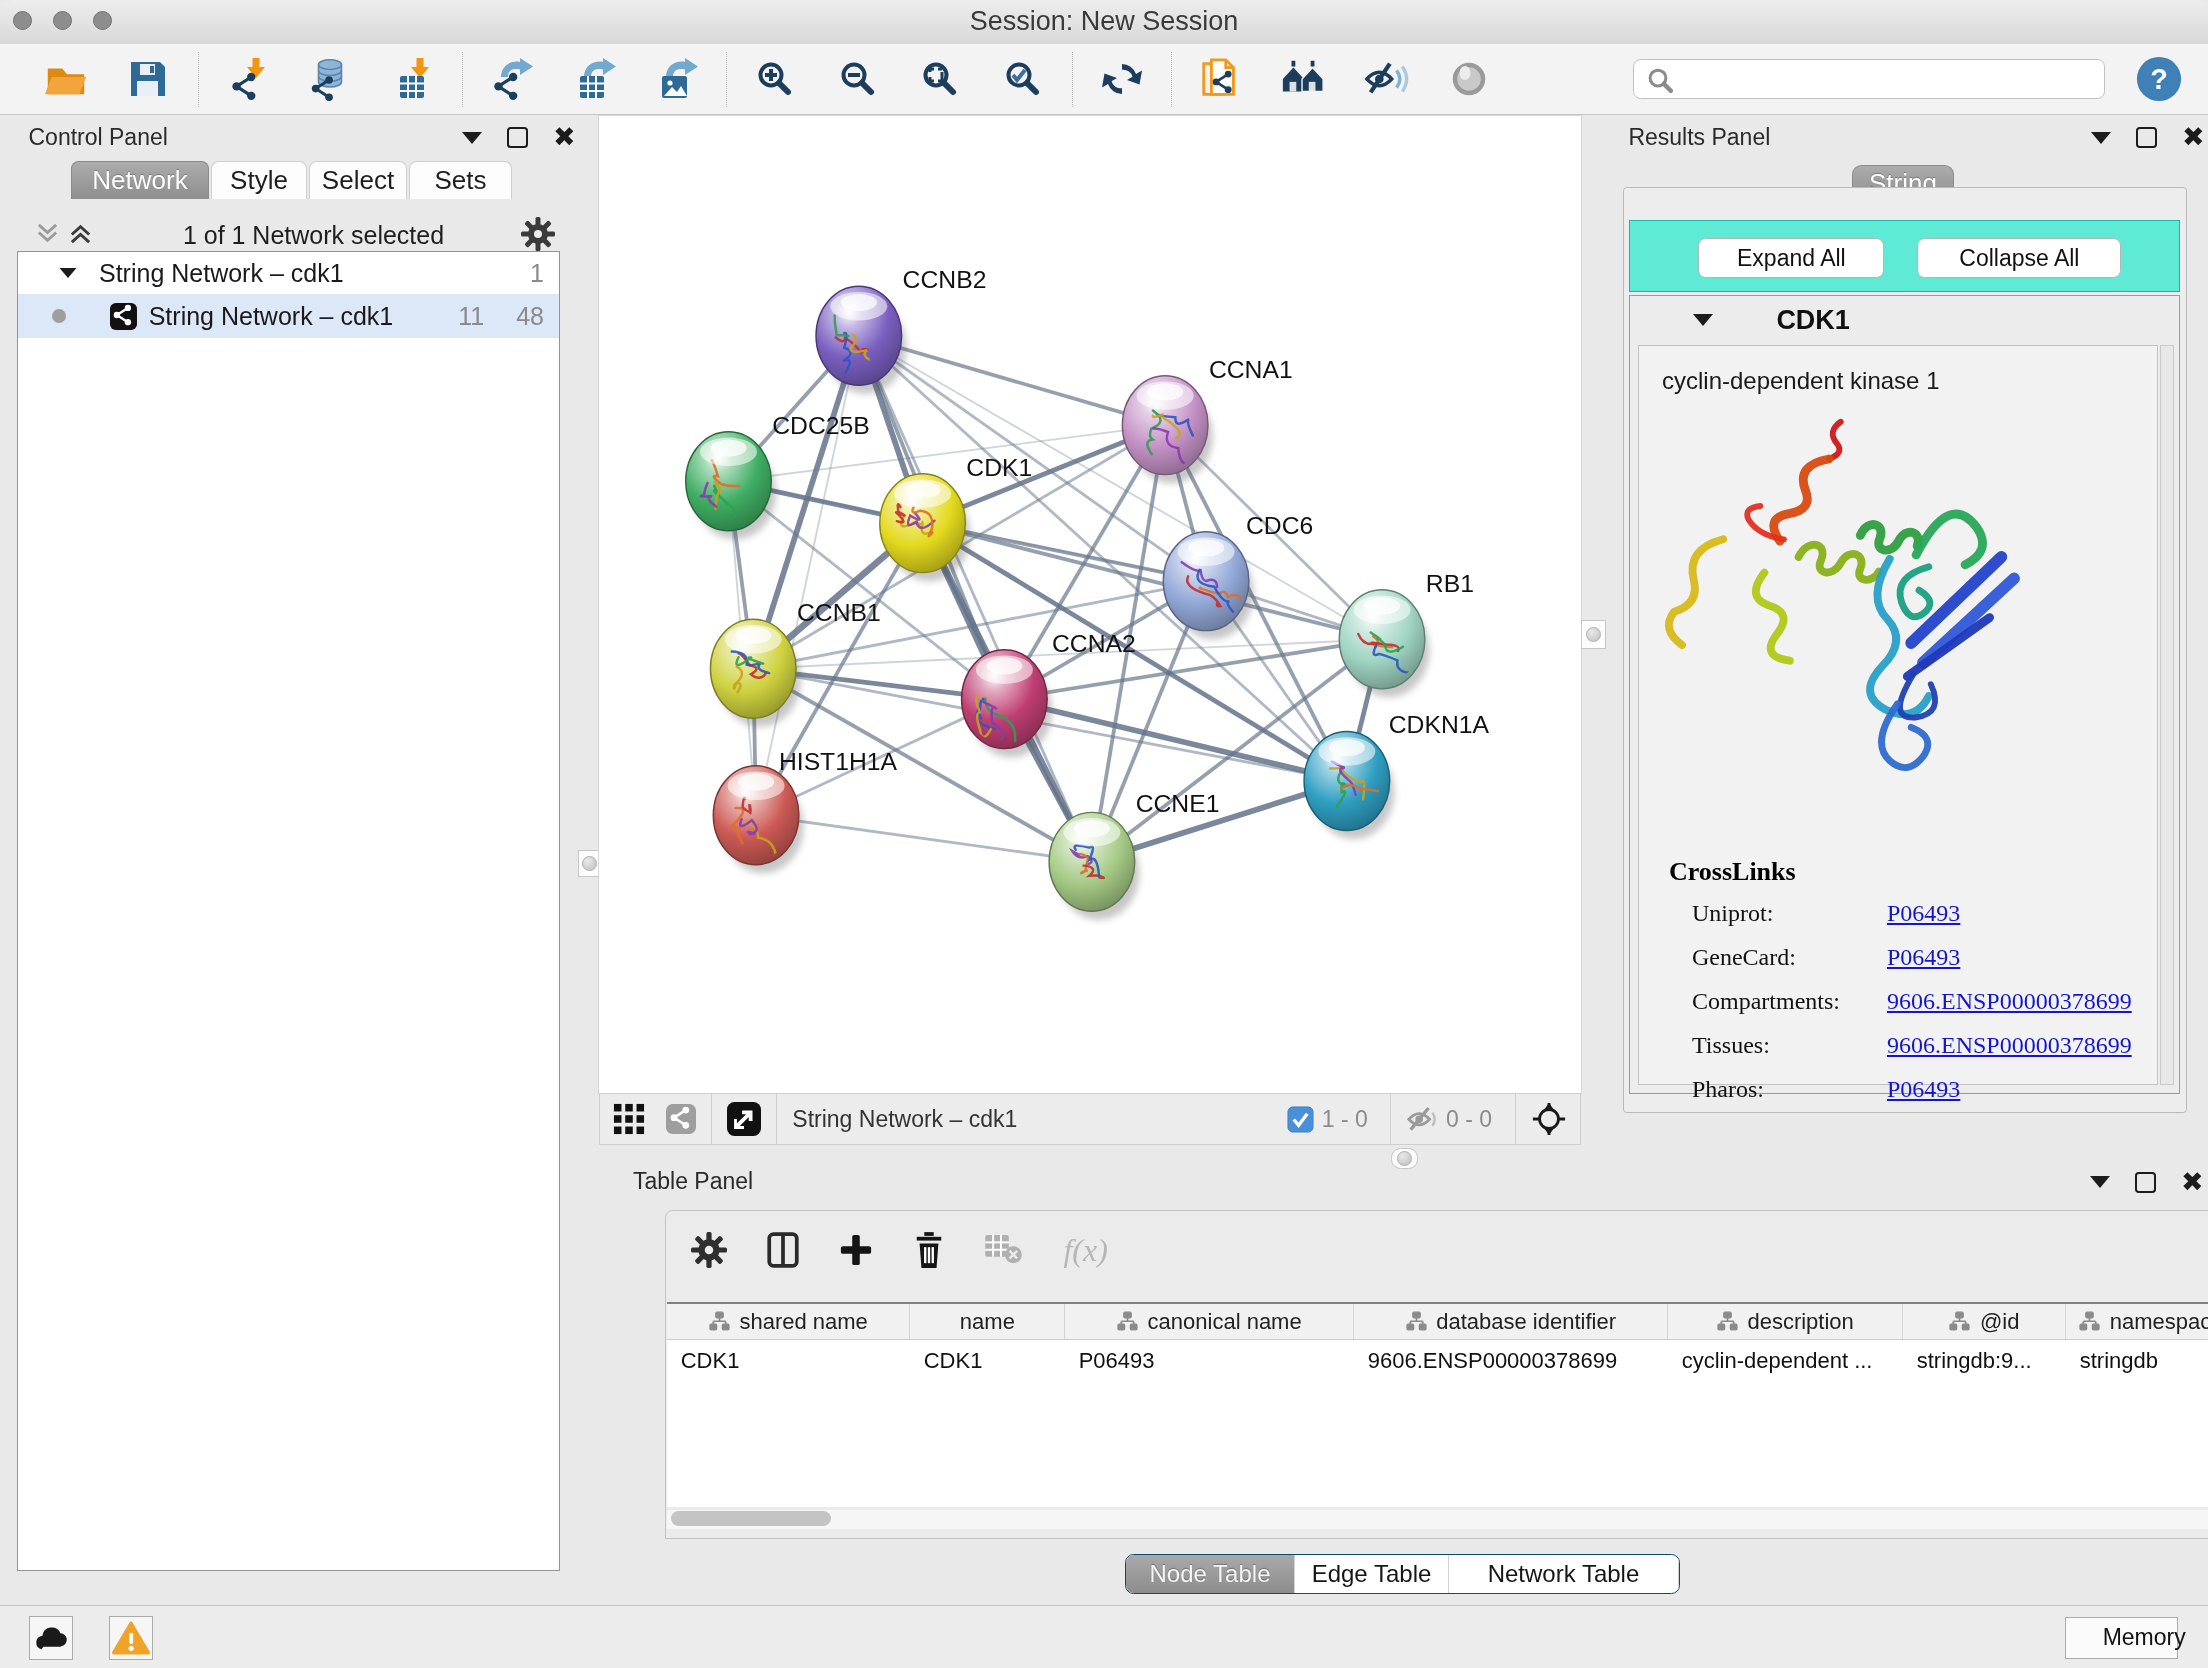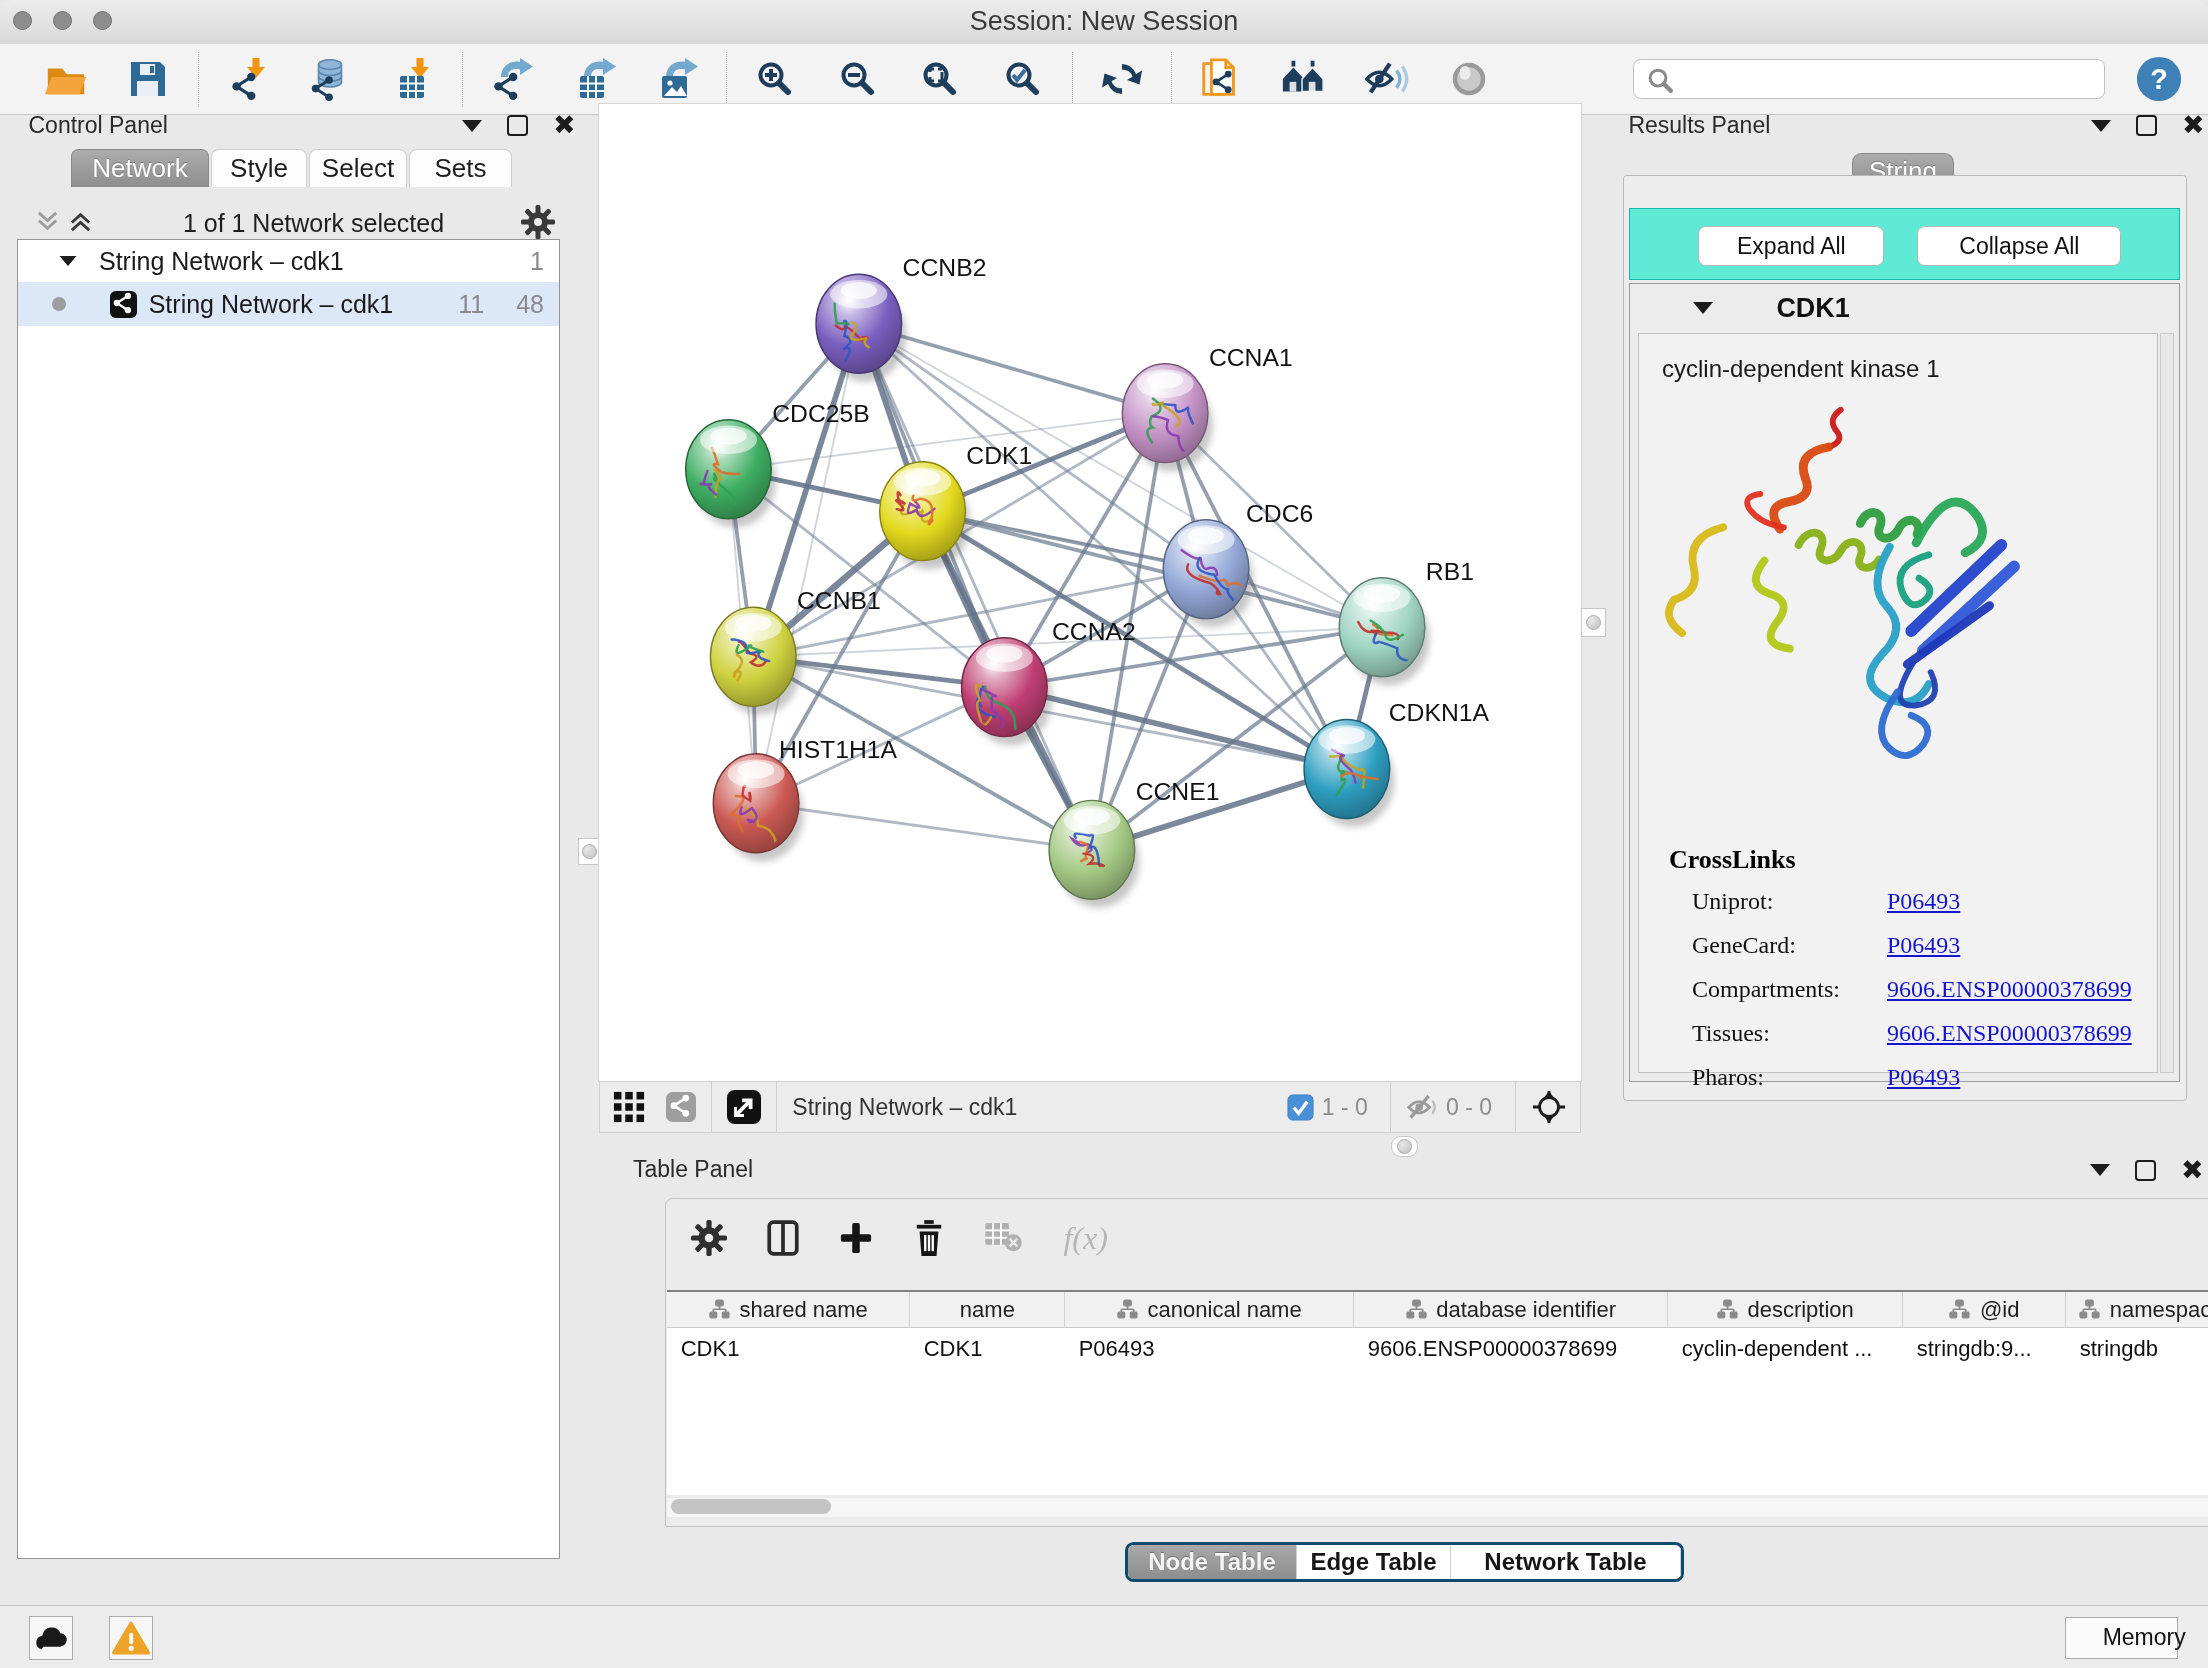--- a/index.html
+++ b/index.html
@@ -19,21 +19,21 @@
   #toolbar { position:absolute; left:0; top:44px; width:2208px; height:71px; background:#f3f3f3;
     border-bottom:1px solid #c6c6c6; display:flex; align-items:center; padding:0 19px 0 38px; }
   .tbtn { width:55px; height:59px; display:flex; align-items:center; justify-content:center; flex:none; margin-right:27.6px; }
   .tsep { width:0; height:55px; border-left:1.9px dotted #b5b5b5; margin:0 21px 0 -5.7px; flex:none; }
   #search-wrap { margin-left:auto; width:472px; height:40px; background:#fff; border:1px solid #c0c0c0;
     border-radius:7.6px; display:flex; align-items:center; padding:0 11.4px; flex:none; }
   #search-input { border:none; outline:none; flex:1; font-size:23px; margin-left:9.5px; background:transparent; }
   #help-btn { width:48px; height:48px; flex:none; margin:0 5.7px 0 30px; }
 
   
-  #main { position:absolute; left:0; top:104px; width:2192px; height:1489px; }
+  #main { position:absolute; left:0; top:116px; width:2192px; height:1489px; }
 
   
   #control-panel { position:absolute; left:0; top:0; width:603px; height:1489px; }
   .panel-title { font-size:23px; color:#2a2a2a; }
   .panel-icons { position:absolute; display:flex; align-items:center; gap:25px; }
   .tri-down { width:0; height:0; border-left:10.5px solid transparent; border-right:10.5px solid transparent; border-top:12.4px solid #1c1c1c; }
   .sq-icon { width:21px; height:21px; border:2.9px solid #1c1c1c; border-radius:3.8px; }
   .x-icon { font-size:27px; font-weight:bold; color:#1c1c1c; line-height:21px; }
   .tab { position:absolute; height:38px; display:flex; align-items:center; justify-content:center;
     font-size:26px; color:#1e1e1e; background:#fdfdfd; border:1px solid #cfcfcf; border-bottom:none; border-radius:7.6px 7.6px 0 0; }
@@ -80,21 +80,21 @@
   .tp-ic { margin-right:40px; display:flex; align-items:center; }
   #tp-table { position:absolute; left:1px; top:91px; width:1567px; height:205px; background:#fff; border-top:2.9px solid #808080; }
   #tp-head { display:flex; height:36px; background:#f1f1f1; border-bottom:1px solid #cccccc; }
   .th { display:flex; align-items:center; justify-content:center; gap:9.5px; font-size:22px; color:#222;
     border-right:1px solid #d4d4d4; flex:none; overflow:hidden; white-space:nowrap; }
   #tp-row { display:flex; height:39px; }
   .td { font-size:22px; color:#111; padding:7.6px 0 0 13.3px; flex:none; overflow:hidden; white-space:nowrap; }
   #tp-hscroll { position:absolute; left:1px; bottom:9.5px; width:1567px; height:19px; background:#f6f6f6; }
   #tp-thumb { position:absolute; left:3.8px; top:1.9px; width:160px; height:15px; background:#c4c4c4; border-radius:7.6px; }
   #tp-tabs { position:absolute; left:511px; top:390px; height:40px; display:flex; border-radius:8.6px; overflow:hidden;
-    border:3px solid #0c4a6e; background:#fff;font-weight:bold; }
+    border:1px solid #0c4a6e; background:#fff; }
   .tp-tab { display:flex; align-items:center; justify-content:center; font-size:24px; color:#161616;
     border-right:1px solid #d2d2d2; }
   .tp-tab.sel { background:linear-gradient(#a9a9a9,#8d8d8d); color:#f5f5f5; text-shadow:0 -1px 1px rgba(0,0,0,.3); }
 
   
   #statusbar { position:absolute; left:0; bottom:0; width:2208px; height:63px; background:#ececec; border-top:1px solid #c4c4c4; }
   .st-btn { position:absolute; top:9.5px; width:44px; height:44px; background:#f6f6f6; border:1px solid #ababab;
     display:flex; align-items:center; justify-content:center; }
   #memory-btn { position:absolute; right:30px; top:10.5px; width:113px; height:42px; background:#fbfbfb; border:1px solid #ababab;
     display:flex; align-items:center; justify-content:center; gap:11.4px; font-size:23px; color:#111;padding-left:34px; }

